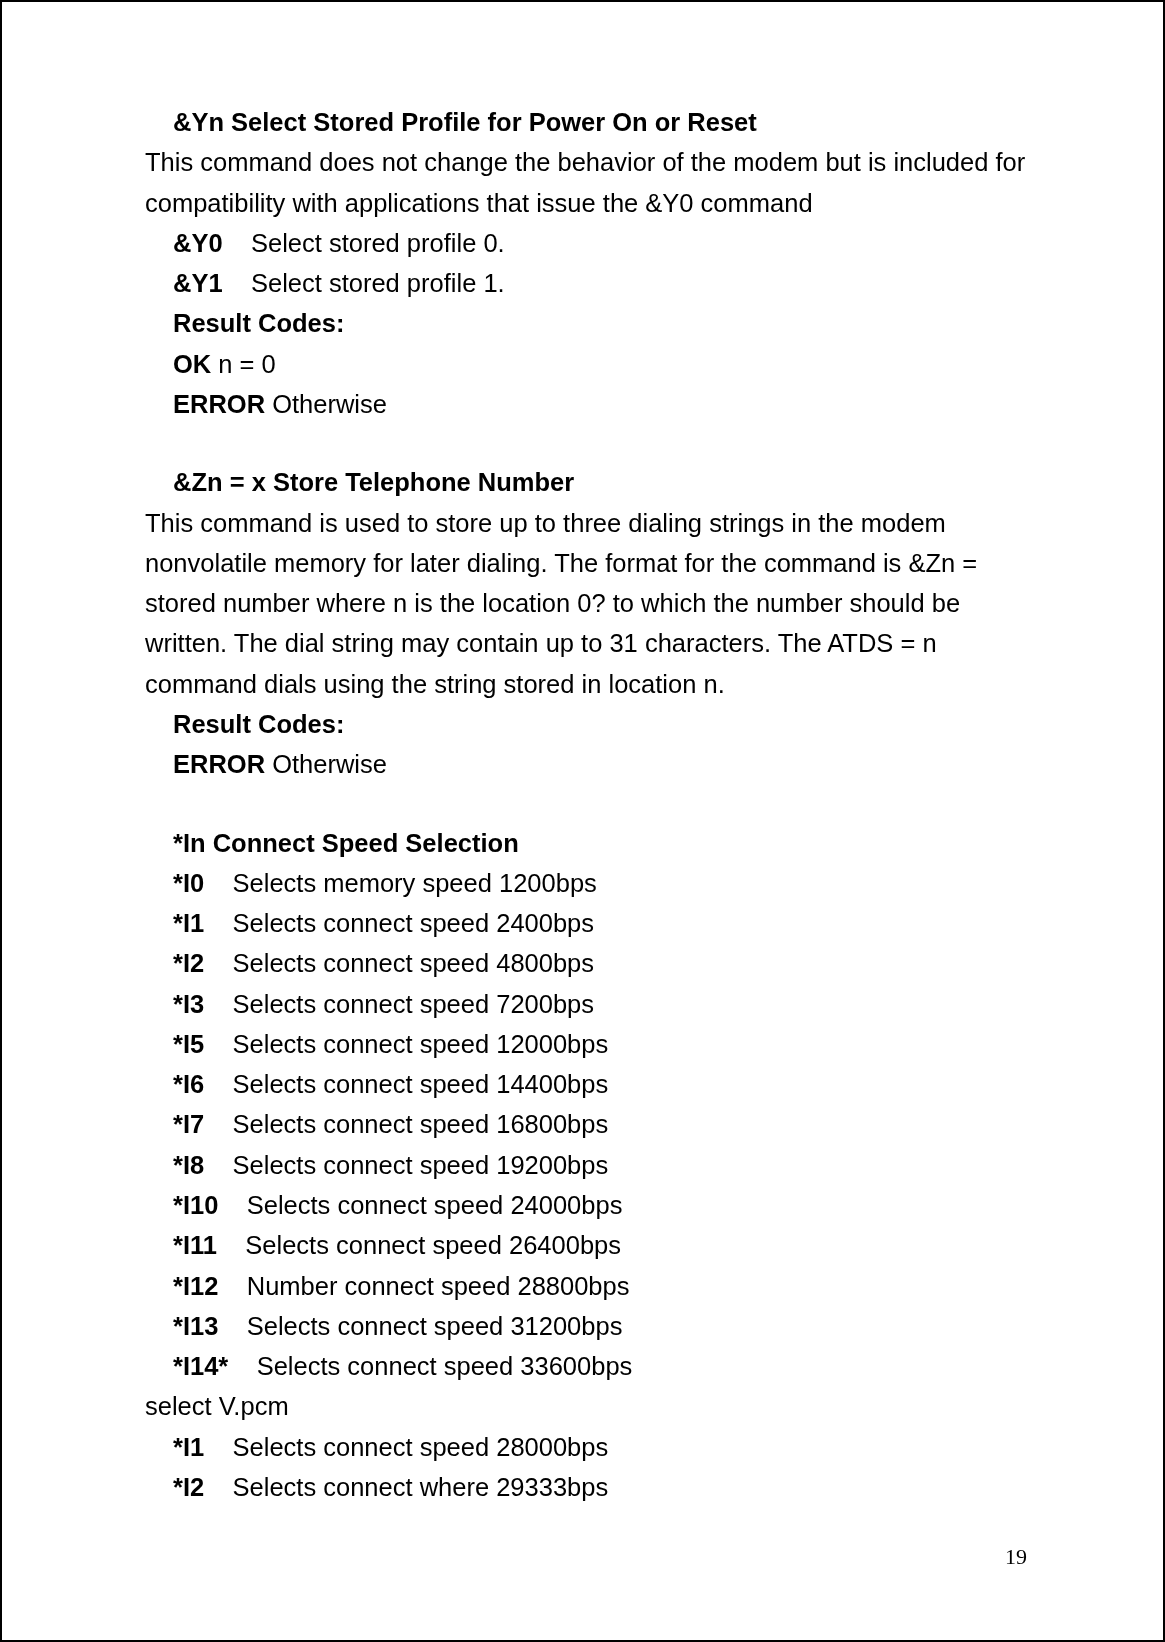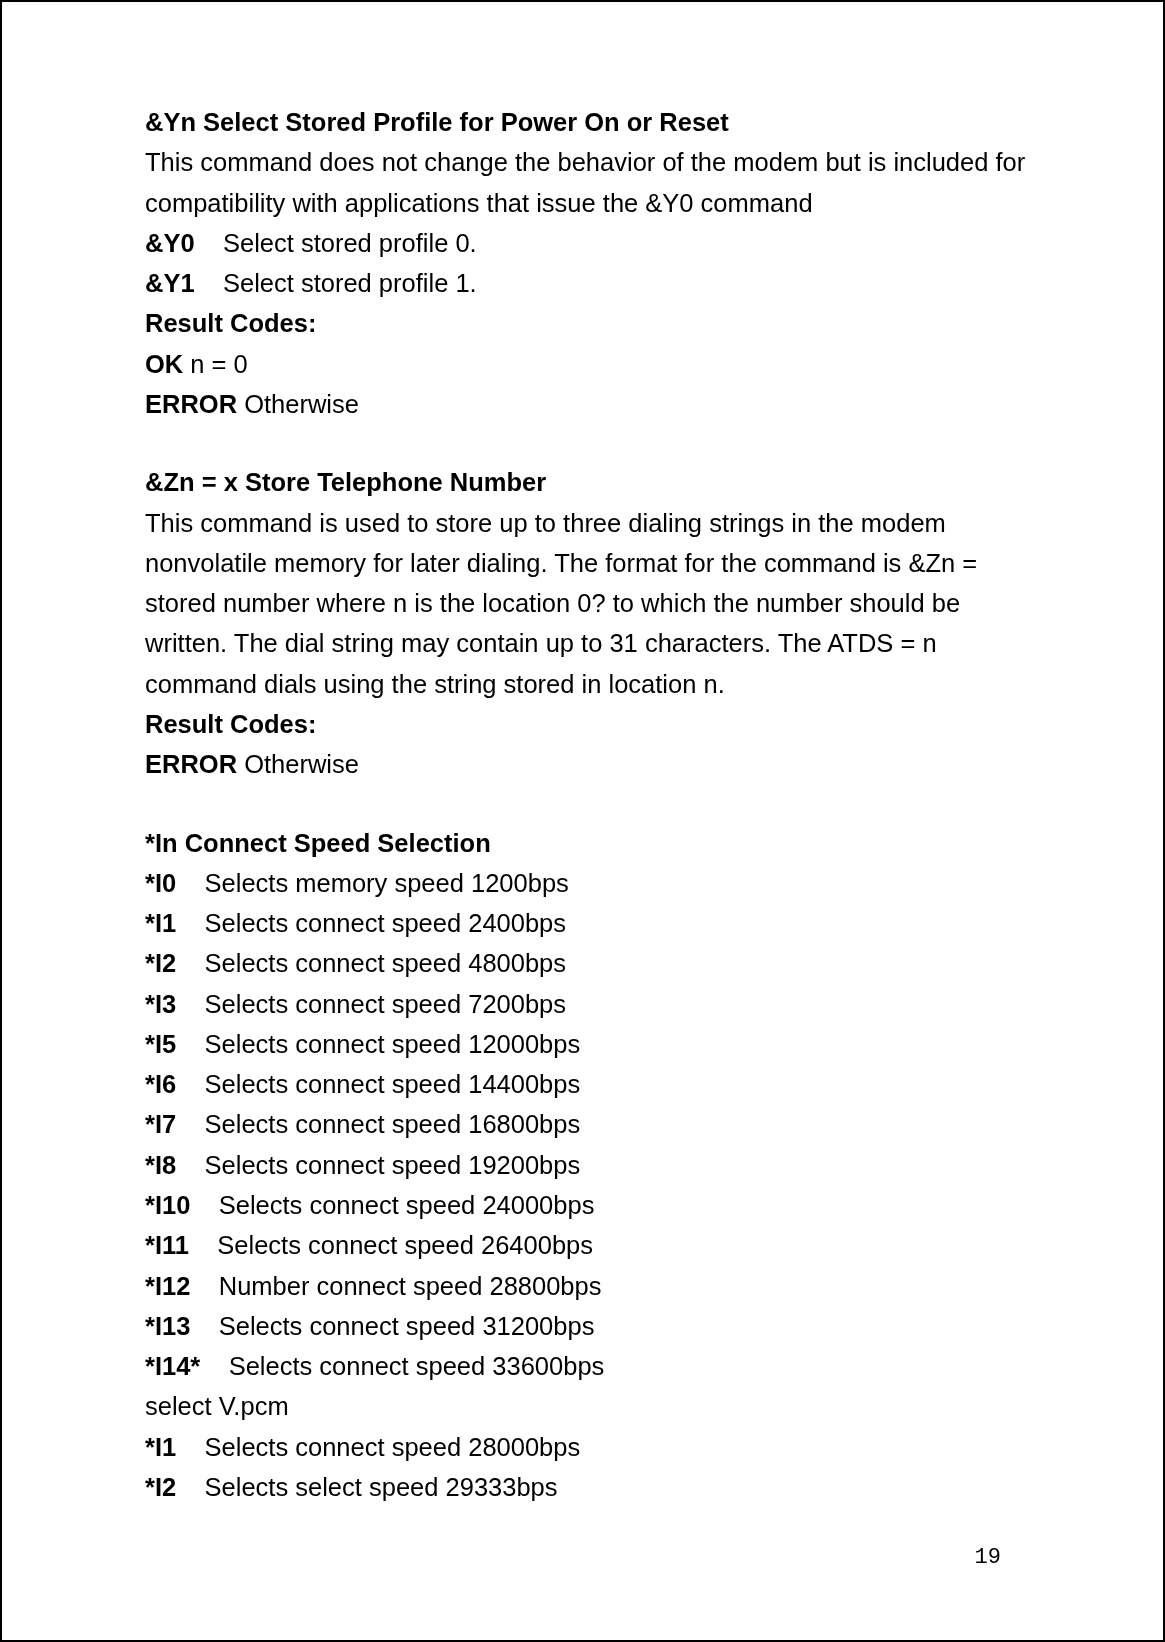--- a/index.html
+++ b/index.html
@@ -11,27 +11,27 @@
     position:relative;
     font-family:Arial,Helvetica,sans-serif;
     color:#000;
   }
   .content{
     position:absolute;
     left:143px; top:100px; right:120px;
     font-size:25.5px;
     line-height:1.58;
   }
-  .b{font-weight:bold;}
+  .b{font-weight:bold;margin-left:28px;}
   .sec{margin-bottom:38px;}
   .pnum{
     position:absolute;
-    right:162px;
+    right:136px;
     bottom:70px;
-    font-family:Liberation Mono, monospace;
+    font-family:Liberation Serif, serif;
     font-size:22px;
   }
   .row{white-space:pre-wrap;}
   .cmd{display:inline;}
 </style>
 </head>
 <body>
 
 <div class="page">
   <div class="content">
@@ -68,19 +68,19 @@
           <div class="row"><span class="b cmd">*I8</span>    <span>Selects connect speed 19200bps</span></div>
           <div class="row"><span class="b cmd">*I10</span>    <span>Selects connect speed 24000bps</span></div>
           <div class="row"><span class="b cmd">*I11</span>    <span>Selects connect speed 26400bps</span></div>
           <div class="row"><span class="b cmd">*I12</span>    <span>Number connect speed 28800bps</span></div>
           <div class="row"><span class="b cmd">*I13</span>    <span>Selects connect speed 31200bps</span></div>
           <div class="row"><span class="b cmd">*I14*</span>    <span>Selects connect speed 33600bps</span></div>
         </div>
       <div>select V.pcm</div>
       <div id="s3opts2">
           <div class="row"><span class="b cmd">*I1</span>    <span>Selects connect speed 28000bps</span></div>
-          <div class="row"><span class="b cmd">*I2</span>    <span>Selects select speed 29333bps</span></div>
+          <div class="row"><span class="b cmd">*I2</span>    <span>Selects connect where 29333bps</span></div>
         </div>
     </div>
 
   </div>
   <div class="pnum">19</div>
 </div>
 
 </body></html>

